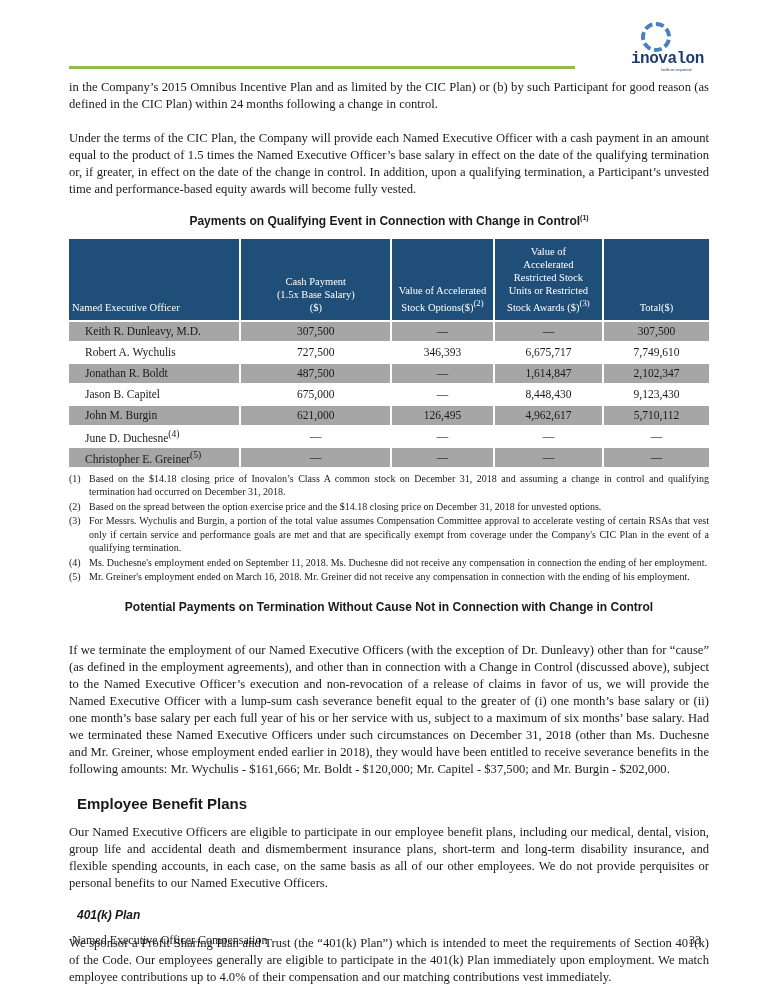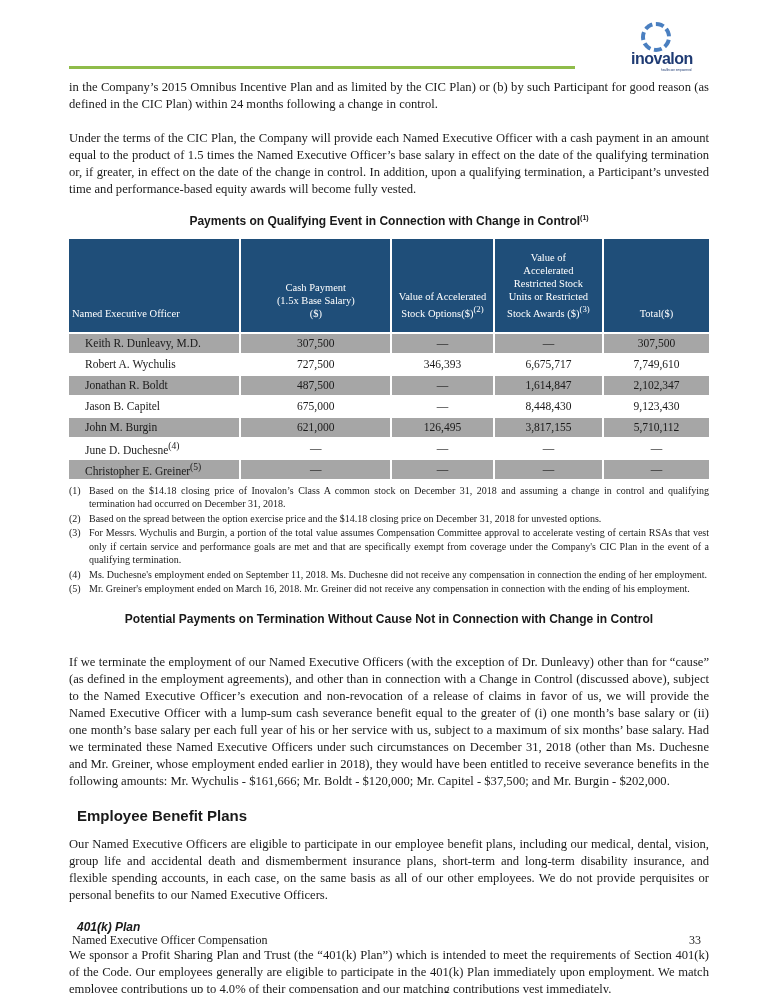--- a/index.html
+++ b/index.html
@@ -2,33 +2,33 @@
 <html><head>
 <meta charset="utf-8">
 <style>
   html, body { margin: 0; padding: 0; background: #ffffff; }
   body { width: 768px; height: 993px; position: relative; overflow: hidden;
          font-family: "Liberation Serif", serif; color: #1a1a1a; }
   .header-rule { position: absolute; left: 69px; top: 66px; width: 506px; height: 3px; background: #8fbc4a; }
   .logo { position: absolute; left: 621px; top: 22px; width: 90px; height: 50px; }
   .logo-ring { position: absolute; left: 20px; top: 0; width: 30px; height: 30px; border-radius: 50%;
                border: 4px dashed #4a7fc0; box-sizing: border-box; }
-  .logo-text { position: absolute; left: 10px; top: 28px; font-family: Liberation Sans, sans-serif;
+  .logo-text { position: absolute; left: 10px; top: 28px; font-family: Liberation Mono, monospace;
                font-weight: bold; font-size: 16px; color: #1f3b73; letter-spacing: -0.5px; }
   .logo-tag { position: absolute; left: 40px; top: 46px; font-family: "Liberation Sans", sans-serif;
               font-size: 3px; color: #1f3b73; }
   .content { position: absolute; left: 69px; top: 79px; width: 640px; }
   p { margin: 0; font-size: 12.6px; line-height: 17px; text-align: justify; }
   .para-gap { height: 17px; }
   .table-title { font-family: "Liberation Sans", sans-serif; font-weight: bold; font-size: 12px;
                  text-align: center; margin: 16px 0 11px 0; }
   .table-title sup, .table sup { font-size: 7px; }
   table.comp { width: 640px; border-collapse: collapse; font-size: 11.5px; }
   table.comp th { background: #1f4e79; color: #ffffff; font-weight: normal; vertical-align: bottom;
-                  padding: 12px 3px; line-height: 13px; border-right: 2px solid #ffffff; font-size: 10.5px; }
+                  padding: 6px 3px; line-height: 13px; border-right: 2px solid #ffffff; font-size: 10.5px; }
   table.comp th:last-child { border-right: none; }
   table.comp th.name { text-align: left; width: 150px; }
   table.comp td { padding: 1px 16px; height: 17px; text-align: center; border-right: 2px solid #ffffff; border-top: 2px solid #ffffff; }
   table.comp td:last-child { border-right: none; }
   table.comp td.name { text-align: left; }
   table.comp tr.shaded td { background: #a6a6a6; }
   .hdr-row th { height: 68px; }
   .footnotes { margin-top: 5px; font-size: 10px; line-height: 13.5px; }
   .fn { display: flex; margin-bottom: 1px; }
   .fn-num { width: 20px; flex-shrink: 0; }
@@ -108,21 +108,21 @@
         <td class="name"><span>Jason B. Capitel</span></td>
         <td>675,000</td>
         <td>—</td>
         <td>8,448,430</td>
         <td>9,123,430</td>
       </tr>
       <tr class="shaded">
         <td class="name"><span>John M. Burgin</span></td>
         <td>621,000</td>
         <td>126,495</td>
-        <td>3,817,155</td>
+        <td>4,962,617</td>
         <td>5,710,112</td>
       </tr>
       <tr>
         <td class="name"><span>June D. Duchesne</span><sup>(4)</sup></td>
         <td>—</td>
         <td>—</td>
         <td>—</td>
         <td>—</td>
       </tr>
       <tr class="shaded">

